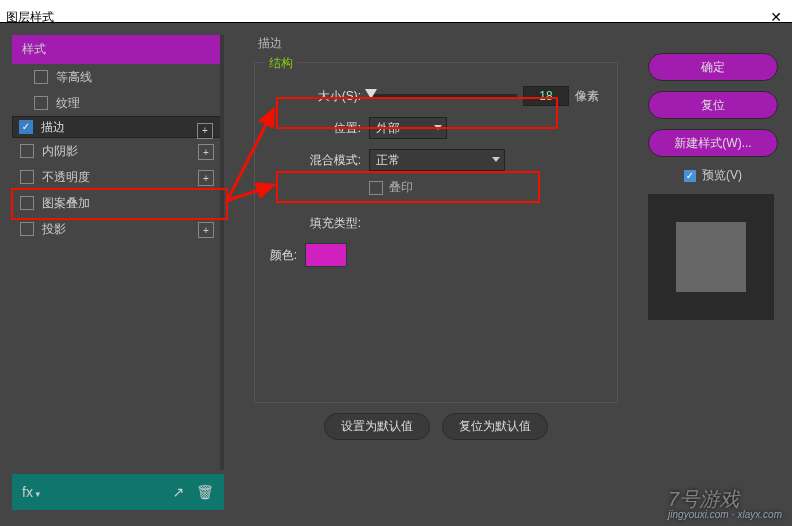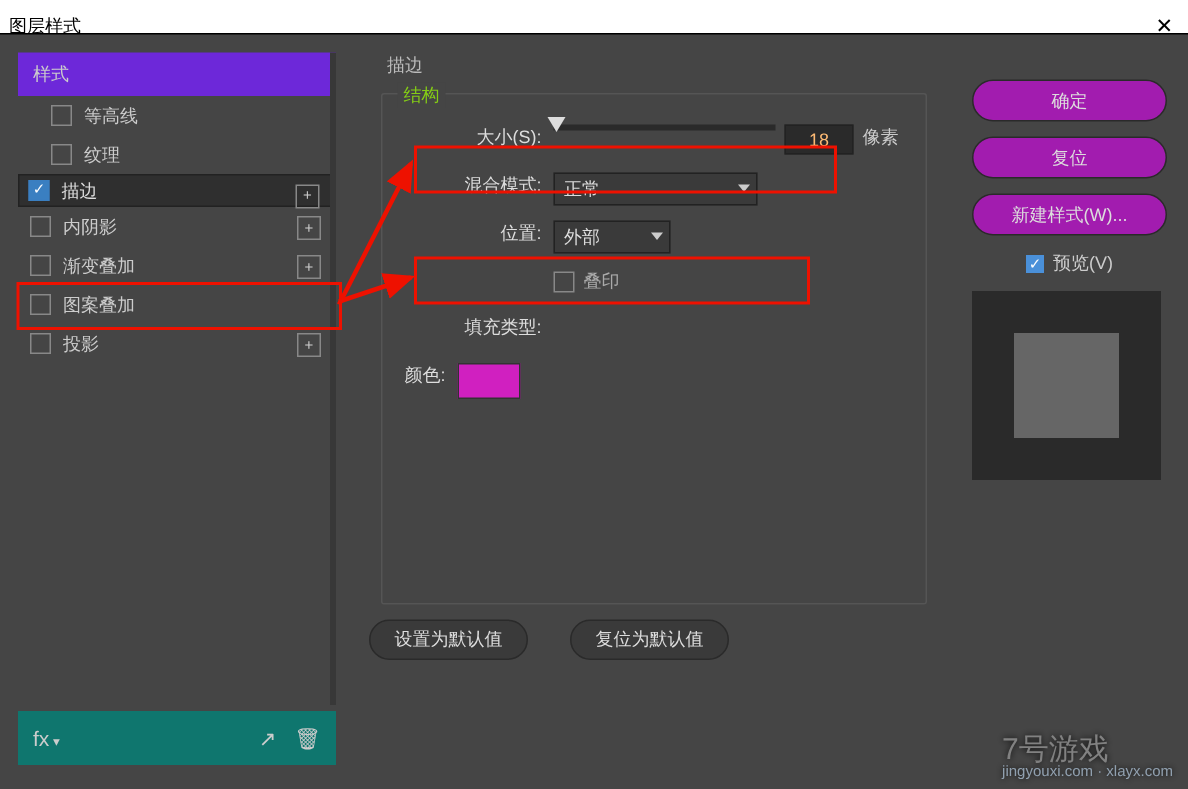--- a/index.html
+++ b/index.html
@@ -1,59 +1,59 @@
 <!DOCTYPE html>
 <html><head>
 <meta charset="utf-8">
 <style>
   html,body{margin:0;padding:0;background:#1a1a1a;font-family:"Microsoft YaHei",sans-serif;color:#ccc;font-size:12px;width:792px;height:526px;overflow:hidden}
   .titlebar{background:#fff;height:22px;display:flex;align-items:center;justify-content:space-between;color:#000;padding:6px 6px;font-size:12px}
   .close-x{font-size:14px;cursor:pointer;padding:0 4px}
   .dlg{position:absolute;top:22px;left:0;right:0;bottom:0;background:#454545;border-top:1px solid #000}
   .left-col{position:absolute;top:12px;left:12px;width:212px;bottom:16px;background:#454545}
   .left-scroll{position:absolute;right:0;top:0;bottom:40px;width:4px;background:#383838}
-  .left-header{background:#6d28d9;color:#ccc;padding:6px 10px;font-size:12px}
+  .left-header{background:#a21caf;color:#ccc;padding:6px 10px;font-size:12px}
   .left-item{display:flex;align-items:center;height:26px;padding:0 8px;position:relative}
   .left-item .chk{width:12px;height:12px;border:1px solid #888;margin-right:8px;display:inline-flex;align-items:center;justify-content:center;font-size:10px;color:#fff}
   .left-item .chk.checked{background:#3a7fc1;border-color:#3a7fc1}
   .left-item .plus{position:absolute;right:10px;top:6px;width:14px;height:14px;border:1px solid #888;color:#ccc;font-size:10px;display:flex;align-items:center;justify-content:center}
   .left-item.sub{padding-left:22px}
   .left-item.sel{background:#2f2f2f}
   .left-footer{position:absolute;left:0;right:0;bottom:0;height:36px;background:#0f766e;display:flex;align-items:center;justify-content:space-between;padding:0 10px}
   .left-footer .iconbtn{color:#ccc;font-size:14px;cursor:pointer}
   .mid-col{position:absolute;top:12px;left:246px;width:380px;bottom:16px}
   .mid-title{color:#bbb;margin-left:12px}
   .group{border:1px solid #555;border-radius:2px;margin:10px 8px;padding:14px 14px 18px 14px;position:relative}
   .group-title{position:absolute;top:-8px;left:10px;background:#454545;padding:0 4px;color:#84cc16}
-  .row{display:flex;height:26px;margin:6px 0}
+  .row{display:flex;align-items:center;height:26px;margin:6px 0}
   .row .lab{width:92px;text-align:right;margin-right:8px;color:#ddd}
   .slider{flex:1;height:4px;background:#2a2a2a;position:relative;margin-right:6px}
   .slider .knob{position:absolute;top:-5px;width:0;height:0;border-left:6px solid transparent;border-right:6px solid transparent;border-top:10px solid #ddd}
-  .numbox{width:44px;height:18px;background:#2a2a2a;border:1px solid #222;color:#fdba74;text-align:center;line-height:18px}
+  .numbox{width:44px;height:18px;background:#2a2a2a;border:1px solid #222;color:#86efac;text-align:center;line-height:18px}
   .numbox.focus{border:1px solid #4a90d9;color:#fff;background:#2a4a6a}
   .unit{margin-left:6px;color:#ccc;width:28px}
   .sel{height:20px;background:#3a3a3a;border:1px solid #222;color:#ddd;padding:0 18px 0 6px;position:relative;min-width:52px;line-height:20px}
   .sel .car{position:absolute;right:4px;top:7px;width:0;height:0;border-left:4px solid transparent;border-right:4px solid transparent;border-top:5px solid #ccc}
   .chkline{display:flex;align-items:center;margin-left:100px;color:#aaa}
   .chkline .chk{width:12px;height:12px;border:1px solid #888;margin-right:6px}
   .swatch{width:40px;height:22px;border:1px solid #333}
-  .btns-row{display:flex;gap:28px;margin:6px 0}
+  .btns-row{display:flex;justify-content:center;gap:12px;margin:6px 0}
   .pill{background:#3a3a3a;border:1px solid #2a2a2a;border-radius:14px;padding:4px 16px;color:#ddd;cursor:pointer}
   .right-col{position:absolute;top:30px;right:14px;width:130px}
   .rbtn{background:#a21caf;border:1px solid #2a2a2a;border-radius:14px;height:26px;display:flex;align-items:center;justify-content:center;color:#ddd;margin-bottom:10px;cursor:pointer}
   .rchk{display:flex;align-items:center;justify-content:center;margin:6px 0 10px 0}
   .rchk .chk{width:12px;height:12px;background:#4a90d9;margin-right:6px;display:flex;align-items:center;justify-content:center;color:#fff;font-size:10px}
   .preview{width:126px;height:126px;background:#2a2a2a;display:flex;align-items:center;justify-content:center}
   .preview-inner{width:70px;height:70px;background:#666}
   .hl-stroke{position:absolute;left:11px;top:165px;width:213px;height:28px;border:2px solid #e10;pointer-events:none}
   .hl-size{position:absolute;left:276px;top:74px;width:278px;height:28px;border:2px solid #e10;pointer-events:none}
   .hl-opac{position:absolute;left:276px;top:148px;width:260px;height:28px;border:2px solid #e10;pointer-events:none}
   .arrow{position:absolute;pointer-events:none}
   .arrow svg{overflow:visible}
-  .wm{position:absolute;right:10px;bottom:6px;color:#888;font-size:20px;opacity:.9;pointer-events:none;text-shadow:0 0 4px #000}
+  .wm{position:absolute;right:10px;bottom:6px;color:#888;font-size:20px;font-style:italic;opacity:.9;pointer-events:none;text-shadow:0 0 4px #000}
   .wm small{font-size:10px;display:block;color:#9ab;margin-top:-4px}
 </style>
 </head>
 <body>
 
 <div class="titlebar">
   <span>图层样式</span>
   <span class="close-x">✕</span>
 </div>
 
@@ -75,21 +75,21 @@
           <span>描边</span>
           <span class="plus">+</span>
         </div>
         <div class="left-item">
           <span class="chk"></span>
           <span>内阴影</span>
           <span class="plus">+</span>
         </div>
         <div class="left-item">
           <span class="chk"></span>
-          <span>渐变叠加</span>
+          <span>不透明度</span>
           <span class="plus">+</span>
         </div>
         <div class="left-item">
           <span class="chk"></span>
           <span>图案叠加</span>
         </div>
         <div class="left-item">
           <span class="chk"></span>
           <span>投影</span>
           <span class="plus">+</span>
@@ -113,27 +113,27 @@
       <div class="row">
         <div class="lab">大小(S):</div>
         <div class="slider">
             <div class="knob" style="left:-4px"></div>
           </div>
         <div class="numbox">18</div>
         <div class="unit">像素</div>
       </div>
 
       <div class="row">
-        <div class="lab">混合模式:</div>
-        <div class="sel" style="min-width:110px"><span>正常</span><div class="car"></div></div>
+        <div class="lab">位置:</div>
+        <div class="sel"><span>外部</span><div class="car"></div></div>
       </div>
 
       <div class="row">
-        <div class="lab">位置:</div>
-        <div class="sel"><span>外部</span><div class="car"></div></div>
+        <div class="lab">混合模式:</div>
+        <div class="sel" style="min-width:110px"><span>正常</span><div class="car"></div></div>
       </div>
 
 
       <div class="chkline">
         <div class="chk"></div>
         <span>叠印</span>
       </div>
 
       <div class="row" style="margin-top:14px">
         <div class="lab">填充类型:</div>

